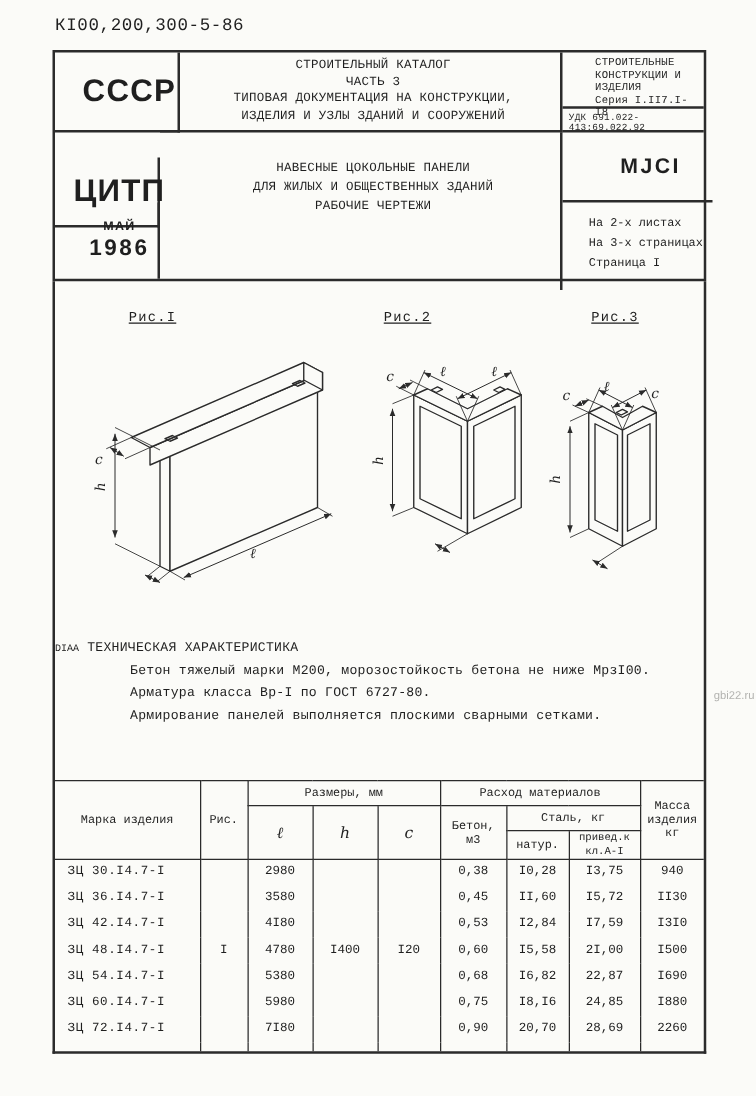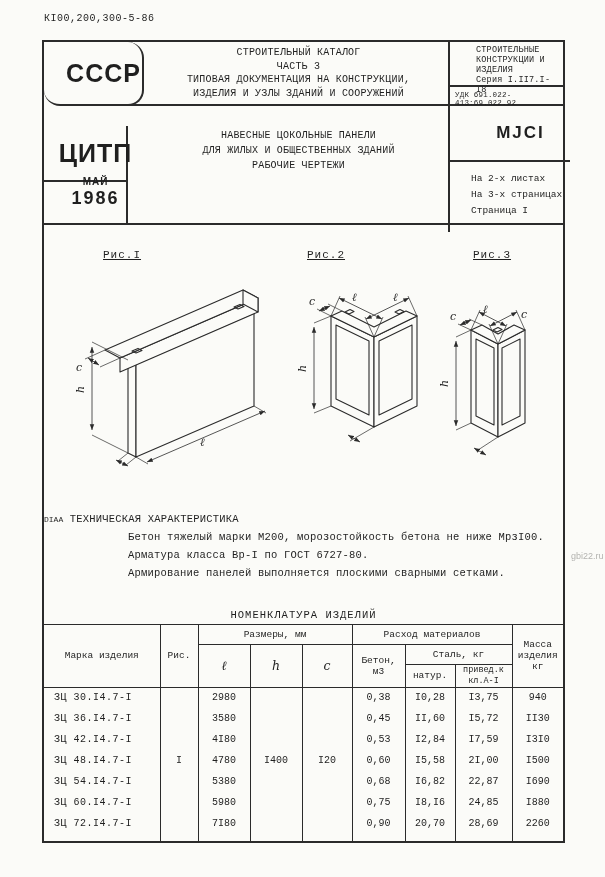--- a/index.html
+++ b/index.html
@@ -3,32 +3,32 @@
 <meta charset="utf-8">
 <style>
   html,body{margin:0;padding:0;}
   body{
     width:605px;height:877px;position:relative;overflow:hidden;
     background:#fbfbf8;color:#1f1f1f;
     font-family:"Liberation Mono","DejaVu Sans Mono",monospace;
   }
   .pre{white-space:pre-line;}
   
-  #doc-code{position:absolute;left:44px;top:13px;font-size:10px;letter-spacing:.5px;}
+  #doc-code{position:absolute;left:44px;top:13px;font-size:14px;letter-spacing:.5px;}
   
   #watermark{position:absolute;left:571px;top:551px;font-size:9px;color:#b3b3b0;
     font-family:"Liberation Sans",sans-serif;}
   
   #header-table{position:absolute;left:42px;top:40px;width:523px;height:185px;
     box-sizing:border-box;border:2px solid #2b2b2b;}
   #header-table .c{position:absolute;box-sizing:border-box;padding-left:21px;}
   .bR{border-right:2px solid #2b2b2b;}
   .bB{border-bottom:2px solid #2b2b2b;}
   #h-cccp{left:0;top:0;width:100px;height:64px;display:flex;align-items:center;justify-content:center;
-    font:bold 25px "Liberation Sans",sans-serif;letter-spacing:1px;border-radius:16px;}
+    font:bold 25px "Liberation Sans",sans-serif;letter-spacing:1px;}
   #h-cat{left:84px;top:0;width:322px;height:64px;display:flex;align-items:center;justify-content:center;
     text-align:center;font-size:10px;line-height:13.5px;letter-spacing:.2px;}
   #h-ser{left:406px;top:0;width:113px;height:64px;}
   #h-series{padding:3px 4px 0 5px;font-size:8.5px;line-height:10px;letter-spacing:.2px;}
   #h-udk{position:absolute;left:0;right:0;bottom:0;height:19px;border-top:2px solid #2b2b2b;
     font-size:7.5px;padding:4px 0 0 5px;box-sizing:border-box;letter-spacing:.2px;}
   #h-citp{left:0;top:64px;width:84px;height:56px;display:flex;align-items:center;justify-content:center;
     font:bold 25px "Liberation Sans",sans-serif;letter-spacing:1px;margin-top:20px;}
   #h-may{left:0;top:120px;width:84px;height:61px;display:flex;flex-direction:column;
     align-items:center;justify-content:center;font-family:"Liberation Sans",sans-serif;}
@@ -49,21 +49,21 @@
   #fig1-svg{left:4px;} #fig2-svg{left:248px;} #fig3-svg{left:392px;}
   svg .ln{stroke:#2b2b2b;stroke-width:1.1;fill:none;stroke-linejoin:round;}
   svg .face{stroke:#2b2b2b;stroke-width:1.1;fill:#fbfbf8;stroke-linejoin:round;}
   svg .ext{stroke:#2b2b2b;stroke-width:.7;fill:none;}
   svg .dim{stroke:#2b2b2b;stroke-width:.8;fill:none;}
   svg .dlab{font-family:"DejaVu Serif",serif;font-style:italic;font-size:11px;fill:#1f1f1f;}
   
   #tech{position:absolute;left:0;top:260px;width:100%;font-size:10.5px;letter-spacing:.2px;}
   #tech-head{padding-left:0;margin-top:28px;}
   #tech-code{font-size:8px;letter-spacing:0;}
-  .tech-line{padding-left:84px;margin-top:7px;line-height:11px;}
+  .tech-line{padding-left:60px;margin-top:7px;line-height:11px;}
   
   #nom-title{position:absolute;left:0;top:384px;width:100%;text-align:center;
     font-size:10.5px;letter-spacing:1px;}
   #nom-table{position:absolute;left:0;bottom:0;width:519px;border-collapse:collapse;table-layout:fixed;
     font-family:"Liberation Mono","DejaVu Sans Mono",monospace;font-size:10px;}
   #nom-table th,#nom-table td{border:1.5px solid #2b2b2b;padding:0;text-align:center;
     font-weight:normal;overflow:hidden;}
   #nom-table th{font-size:9.5px;line-height:11px;}
   #nom-table th.pre{white-space:pre-line;}
   #nom-table tbody td{border-top:none;border-bottom:none;}
@@ -213,21 +213,20 @@
   <div id="tech">
     <div id="tech-head">
       <span id="tech-code">DIAA</span>
       <span>ТЕХНИЧЕСКАЯ ХАРАКТЕРИСТИКА</span>
     </div>
     <div class="tech-line">Бетон тяжелый марки М200, морозостойкость бетона не ниже МрзI00.</div>
     <div class="tech-line">Арматура класса Вр-I по ГОСТ 6727-80.</div>
     <div class="tech-line">Армирование панелей выполняется плоскими сварными сетками.</div>
   </div>
 
-  <div id="nom-title">НОМЕНКЛАТУРА ИЗДЕЛИЙ</div>
 
   <table id="nom-table">
     <colgroup>
       <col style="width:116px">
         <col style="width:38px">
         <col style="width:52px">
       <col style="width:52px">
         <col style="width:50px">
         <col style="width:53px">
       <col style="width:50px">

